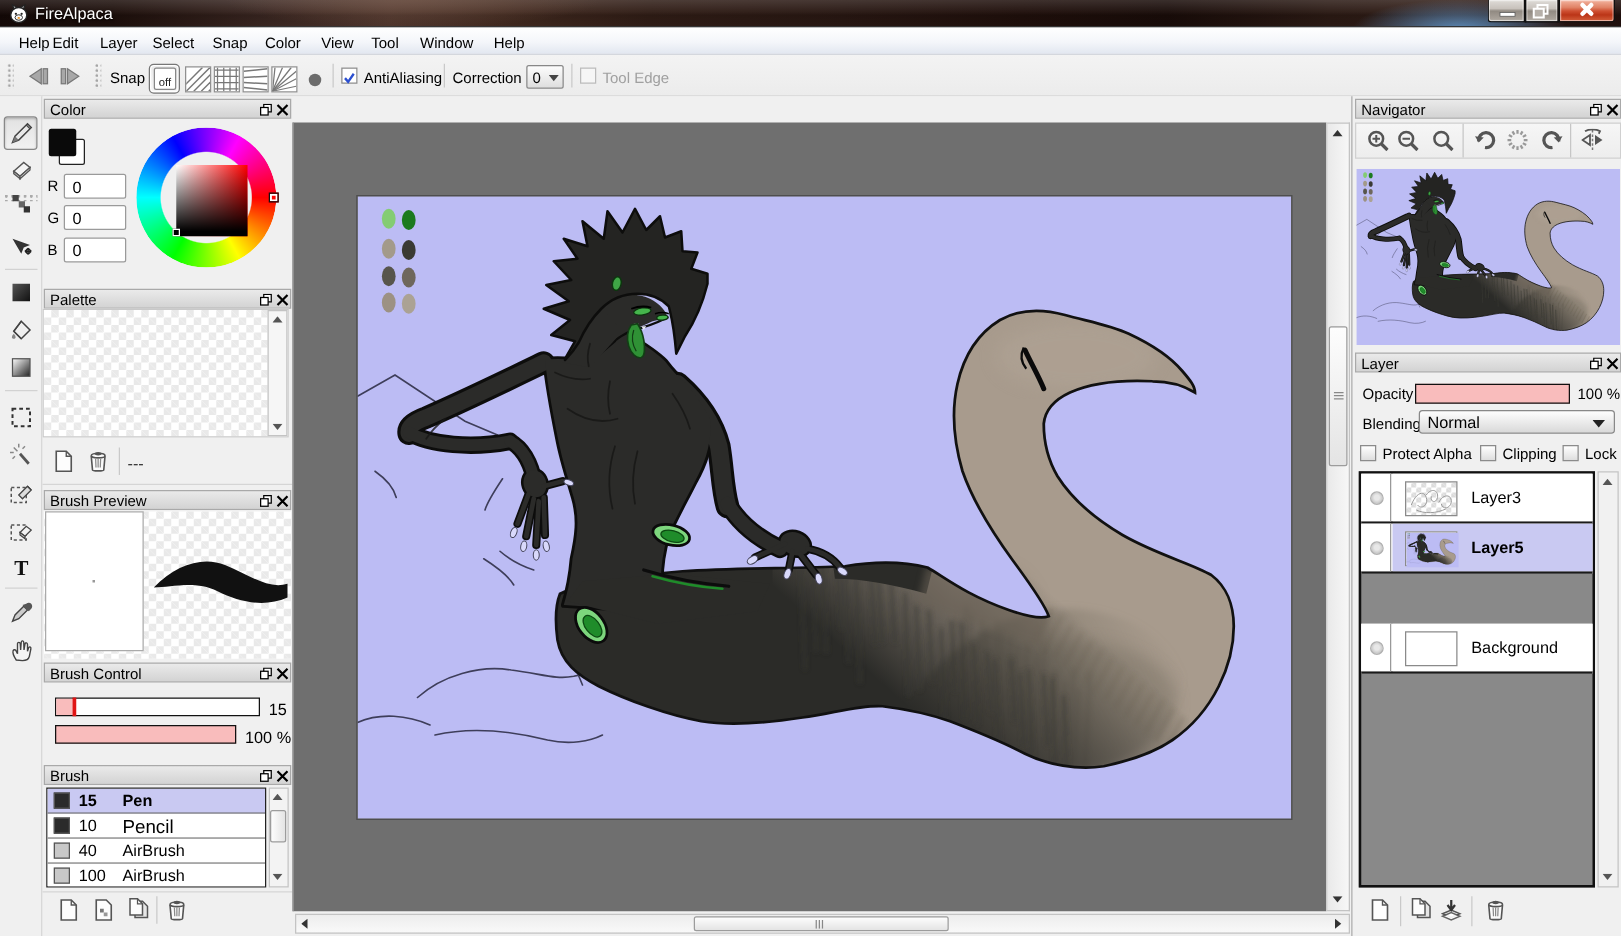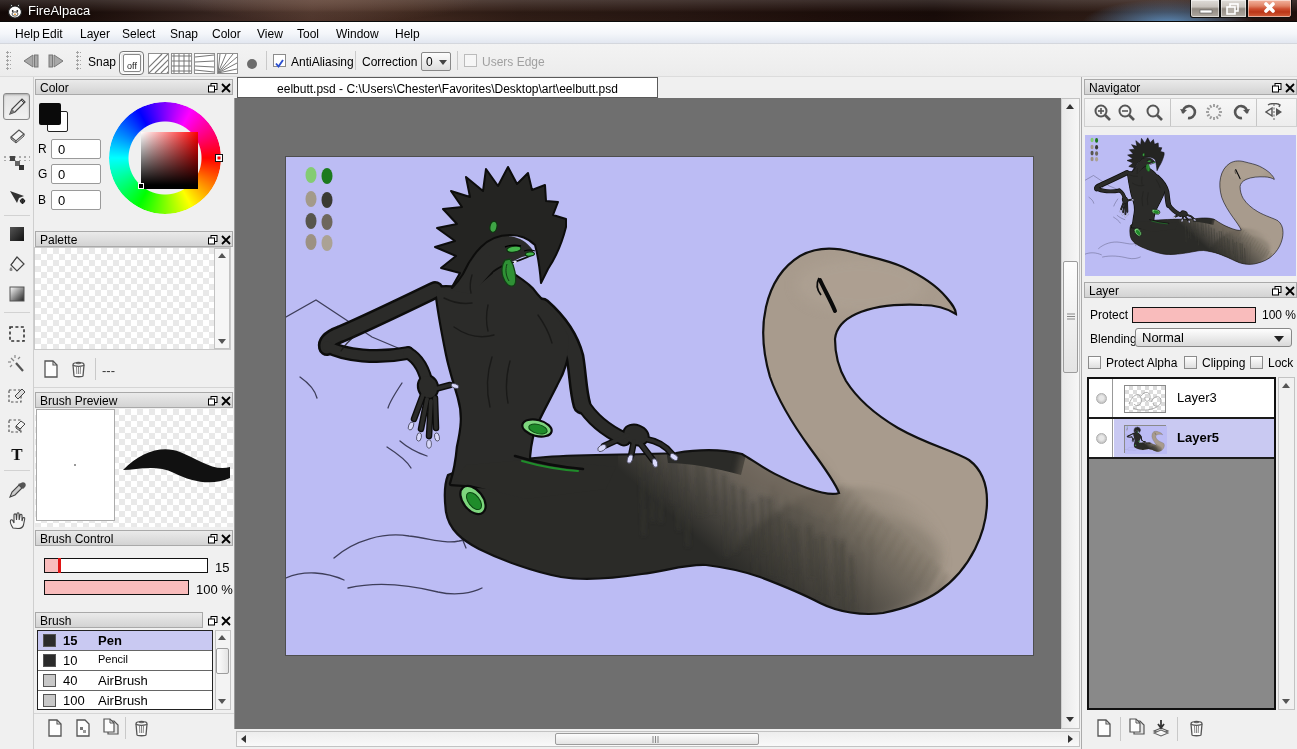--- a/index.html
+++ b/index.html
@@ -157,21 +157,21 @@
  <span class="lbl" style="left:291px">AntiAliasing</span>
  <div class="vsep" style="left:355px"></div>
  <span class="lbl" style="left:362px">Correction</span>
  <div class="abs" style="left:421px;top:8px;width:30px;height:19px;border:1px solid #888;border-radius:2px;background:linear-gradient(#fdfdfd,#dedede);font-size:12px;padding:2px 0 0 4px">0
    <svg class="abs" style="right:2px;top:7px" width="9" height="6">
           <path d="M0 0 L8 0 L4 5 Z" fill="#444"></path>
         </svg>
  </div>
  <div class="vsep" style="left:457px"></div>
  <div class="cbx" style="left:464px;top:10px;border-color:#bbb;background:#f6f6f6"></div>
- <span class="dlbl" style="left:482px">Users Edge</span>
+ <span class="dlbl" style="left:482px">Tool Edge</span>
 </div>
   <div id="toolstrip">
       <div class="abs" style="left:4px;top:79px;width:26px;height:5px;background-image:radial-gradient(circle at 1px 1px,#aaa 1px,transparent 1.4px);background-size:5px 4px"></div>
       <div class="abs" style="left:3px;top:16px;width:27px;height:27px;border:1px solid #888;border-radius:3px;background:linear-gradient(#e2e2e2,#f2f2f2);box-shadow:inset 0 1px 2px rgba(0,0,0,.25)"></div>
       <svg class="tool" style="top:20px" width="20" height="20" viewBox="0 0 20 20">
         <path d="M3 17 L5 12 L15 2 L18 5 L8 15 Z" fill="#e8e8e8" stroke="#444" stroke-width="1.2"></path>
         <path d="M3 17 L5 12 L8 15 Z" fill="#777"></path>
         <path d="M14 3 L17 6" stroke="#444"></path>
       </svg>
       <svg class="tool" style="top:48px" width="20" height="20" viewBox="0 0 20 20">
@@ -330,40 +330,40 @@
       <svg style="position:absolute;left:185px;top:3px" width="10" height="10">
           <path d="M1,1 L9,9 M9,1 L1,9" stroke="#000" stroke-width="1.8"></path>
         </svg>
     </div>
       <div class="abs" style="left:10px;top:481px;width:164px;height:15px;background:#fff;border:1px solid #111"></div>
       <div class="abs" style="left:11px;top:482px;width:13px;height:13px;background:#f9bcbc"></div>
       <div class="abs" style="left:24px;top:481px;width:3px;height:15px;background:#e01414"></div>
       <span class="abs" style="left:181px;top:483px;font-size:13px">15</span>
       <div class="abs" style="left:10px;top:503px;width:145px;height:15px;background:#f9bcbc;border:1px solid #111"></div>
       <span class="abs" style="left:162px;top:505px;font-size:13px">100 %</span>
-      <div class="phead" style="left:1px;top:535px;width:168px">
+      <div class="phead" style="left:1px;top:535px;width:198px">
       <span class="pt">Brush</span>
       <svg style="position:absolute;left:172px;top:3px" width="10" height="10">
           <rect x="3" y="0.5" width="6" height="6" fill="#fff" stroke="#000"></rect>
           <rect x="0.5" y="3" width="6" height="6" fill="#fff" stroke="#000"></rect>
         </svg>
       <svg style="position:absolute;left:185px;top:3px" width="10" height="10">
           <path d="M1,1 L9,9 M9,1 L1,9" stroke="#000" stroke-width="1.8"></path>
         </svg>
     </div>
       <div class="abs" style="left:3px;top:553px;width:176px;height:80px;border:1px solid #222;background:#fff;overflow:hidden">
         <div style="position:absolute;left:0;top:0px;width:174px;height:20px;background:#c9c9f2;border-bottom:1px solid #666">
       <div style="position:absolute;left:5px;top:3px;width:13px;height:13px;background:#2b2b2b;border:1px solid #555"></div>
       <span style="position:absolute;left:25px;top:2px;font-size:13px;font-weight:bold">15</span>
       <span style="position:absolute;left:60px;top:2px;font-size:13px;font-weight:bold">Pen</span>
         </div>
         <div style="position:absolute;left:0;top:20px;width:174px;height:20px;background:#fff;border-bottom:1px solid #666">
       <div style="position:absolute;left:5px;top:3px;width:13px;height:13px;background:#2b2b2b;border:1px solid #555"></div>
       <span style="position:absolute;left:25px;top:2px;font-size:13px;font-weight:normal">10</span>
-      <span style="position:absolute;left:60px;top:2px;font-size:11px;font-weight:normal">Pencil</span>
+      <span style="position:absolute;left:60px;top:2px;font-size:15px;font-weight:normal">Pencil</span>
         </div>
         <div style="position:absolute;left:0;top:40px;width:174px;height:20px;background:#fff;border-bottom:1px solid #666">
       <div style="position:absolute;left:5px;top:3px;width:13px;height:13px;background:#c8c8c8;border:1px solid #555"></div>
       <span style="position:absolute;left:25px;top:2px;font-size:13px;font-weight:normal">40</span>
       <span style="position:absolute;left:60px;top:2px;font-size:13px;font-weight:normal">AirBrush</span>
         </div>
         <div style="position:absolute;left:0;top:60px;width:174px;height:20px;background:#fff;border-bottom:1px solid #666">
       <div style="position:absolute;left:5px;top:3px;width:13px;height:13px;background:#c8c8c8;border:1px solid #555"></div>
       <span style="position:absolute;left:25px;top:2px;font-size:13px;font-weight:normal">100</span>
       <span style="position:absolute;left:60px;top:2px;font-size:13px;font-weight:normal">AirBrush</span>
@@ -394,21 +394,20 @@
       </svg>
       <div class="abs" style="left:91px;top:640px;width:1px;height:22px;background:#c9c9c9"></div>
       <svg class="abs" style="left:99px;top:642px" width="17" height="18" viewBox="0 0 17 18">
         <path d="M3,5 L4,16 C4,17 13,17 13,16 L14,5" fill="#fafafa" stroke="#555" stroke-width="1.3"></path>
         <ellipse cx="8.5" cy="4.5" rx="5.5" ry="1.8" fill="#fafafa" stroke="#555" stroke-width="1.3"></ellipse>
         <ellipse cx="8.5" cy="3" rx="2" ry="0.8" fill="none" stroke="#555" stroke-width="1.1"></ellipse>
         <path d="M6.5,7 L6.8,14 M8.5,7 L8.5,14 M10.5,7 L10.2,14" stroke="#888" stroke-width="1"></path>
       </svg>
     </div>
   <div id="canvasarea">
-      <div id="tab">eelbutt.psd - C:\Users\Chester\Favorites\Desktop\art\eelbutt.psd</div>
       <div id="cgrey"></div>
       <div class="abs" style="left:52px;top:80px;width:747px;height:498px;outline:1px solid #4e4e4e"><svg id="mainart" width="747" height="498" viewBox="0 0 747 498">
 <defs>
  <linearGradient id="fadeDark" x1="370" y1="430" x2="520" y2="262" gradientUnits="userSpaceOnUse">
   <stop offset="0" stop-color="#2b2b28"></stop>
               <stop offset="0.28" stop-color="#2b2b28"></stop>
               <stop offset="0.92" stop-color="#2b2b28" stop-opacity="0"></stop>
  </linearGradient>
  <linearGradient id="fadeGrey" x1="450" y1="430" x2="640" y2="330" gradientUnits="userSpaceOnUse">
   <stop offset="0" stop-color="#6f675b"></stop>
@@ -717,21 +716,21 @@
       <div class="phead" style="left:2px;top:205px;width:213px">
       <span class="pt">Layer</span>
       <svg style="position:absolute;left:187px;top:3px" width="10" height="10">
           <rect x="3" y="0.5" width="6" height="6" fill="#fff" stroke="#000"></rect>
           <rect x="0.5" y="3" width="6" height="6" fill="#fff" stroke="#000"></rect>
         </svg>
       <svg style="position:absolute;left:200px;top:3px" width="10" height="10">
           <path d="M1,1 L9,9 M9,1 L1,9" stroke="#000" stroke-width="1.8"></path>
         </svg>
     </div>
-      <span class="laytxt" style="left:8px;top:231px">Protect</span>
+      <span class="laytxt" style="left:8px;top:231px">Opacity</span>
       <div class="abs" style="left:50px;top:230px;width:124px;height:16px;background:#f9bcbc;border:1.5px solid #111"></div>
       <span class="laytxt" style="left:180px;top:231px">100 %</span>
       <span class="laytxt" style="left:8px;top:255px">Blending</span>
       <div class="abs" style="left:53px;top:251px;width:157px;height:19px;border:1px solid #888;border-radius:3px;background:linear-gradient(#fefefe,#d9d9d9);font-size:13px;padding:1px 0 0 6px">Normal
   <svg class="abs" style="right:6px;top:7px" width="11" height="7">
           <path d="M0,0 L10,0 L5,6 Z" fill="#222"></path>
         </svg></div>
       <div class="cbx" style="left:6px;top:279px;background:linear-gradient(#fff,#dedede)"></div>
       <span class="laytxt" style="left:24px;top:279px">Protect Alpha</span>
       <div class="cbx" style="left:102px;top:279px;background:linear-gradient(#fff,#dedede)"></div>
@@ -752,20 +751,27 @@
     </div>
         <div class="lrow" style="top:40px;height:40px;background:#fff">
       <div style="position:absolute;left:0;top:0;width:24px;height:38px;background:#fff;border-right:1px solid #999"></div>
       <div style="position:absolute;left:25px;top:0;width:160px;height:38px;background:#c9c9f2"></div>
       <div class="lcircle" style="top:14px"></div>
       <div class="lthumb checker8"><svg width="42" height="28" viewBox="0 0 747 498" preserveAspectRatio="none">
               <use href="#artg"></use>
             </svg></div>
       <span style="position:absolute;left:88px;top:11px;font-size:13px;font-weight:bold">Layer5</span>
     </div>
+        <div class="lrow" style="top:120px;height:40px;background:#fff">
+      <div style="position:absolute;left:0;top:0;width:24px;height:38px;background:#fff;border-right:1px solid #999"></div>
+      <div style="position:absolute;left:25px;top:0;width:160px;height:38px;background:#fff"></div>
+      <div class="lcircle" style="top:14px"></div>
+      <div class="lthumb" style="background:#fff"></div>
+      <span style="position:absolute;left:88px;top:11px;font-size:13px;font-weight:normal">Background</span>
+    </div>
       </div>
       <div class="sbtrack" style="left:196px;top:300px;width:17px;height:333px;background:#f1f1f1"></div>
       <svg class="abs" style="left:200px;top:306px" width="9" height="6">
         <path d="M0,5 L8,5 L4,0 Z" fill="#555"></path>
       </svg>
       <svg class="abs" style="left:200px;top:622px" width="9" height="6">
         <path d="M0,0 L8,0 L4,5 Z" fill="#555"></path>
       </svg>
       <svg class="abs" style="left:14px;top:642px" width="16" height="18" viewBox="0 0 16 18">
         <path d="M2,1 L10,1 L14,5 L14,17 L2,17 Z" fill="#fdfdfd" stroke="#555" stroke-width="1.3"></path>

